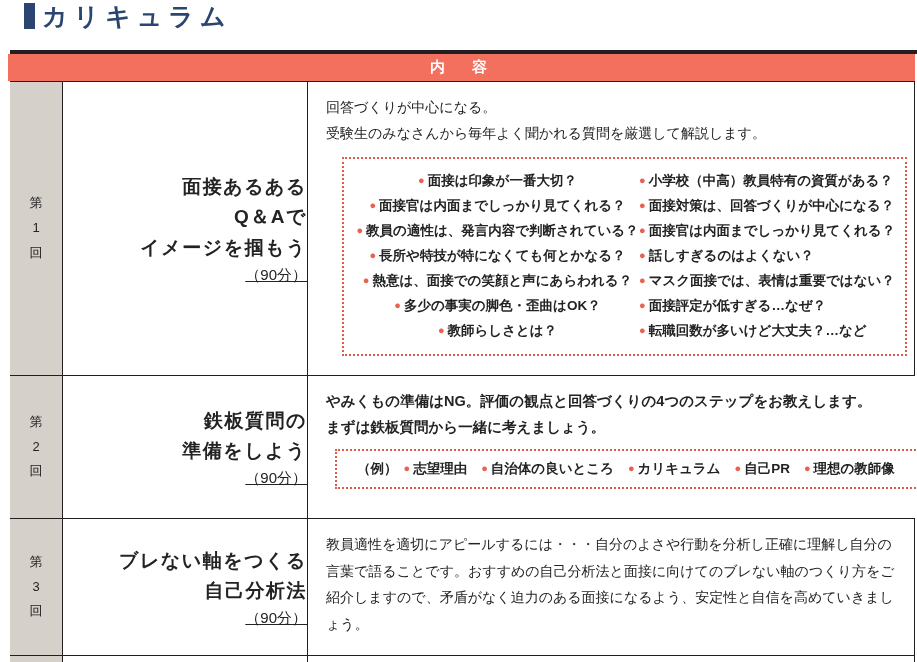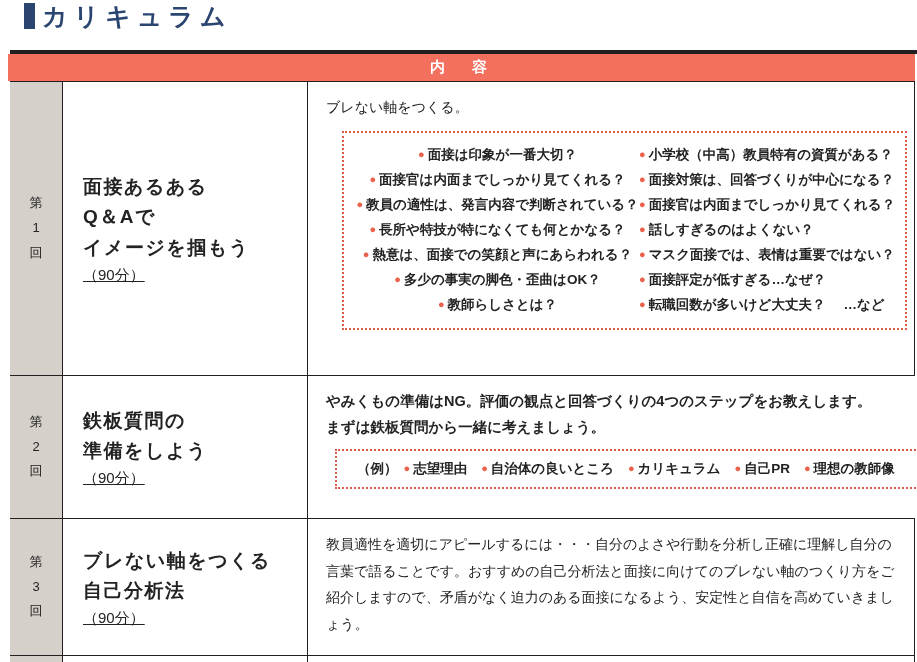--- a/index.html
+++ b/index.html
@@ -46,21 +46,21 @@
   .row-3 { height: 137px; }
   .row-cut { height: 7px; border-bottom: none; }
   .cell { border-right: 1px solid #231f20; }
 
   .session-cell {
     background: var(--session-gray, #D6D0CB);
     display: flex; flex-direction: column; align-items: center; justify-content: center;
   }
   .session-cell span { display: block; font-size: 13px; font-weight: 500; line-height: 1.9; color: #232323; }
 
-  .title-cell { display: flex; flex-direction: column; justify-content: center; padding-left: 20px; }
+  .title-cell { display: flex; flex-direction: column; justify-content: center; padding-left: 20px; text-align: right; }
   .session-title { font-size: 19px; font-weight: 700; letter-spacing: 1.5px; line-height: 1.58; color: #232323; }
   .duration { font-size: 15px; font-weight: 400; margin-top: 3px; color: #232323; text-decoration: underline; }
 
   .content-cell { background: #fff; }
   .row-1 .content-cell { padding: 13px 7px 0 18px; }
   .row-2 .content-cell { padding: 12px 10px 0 18px; }
   .row-3 .content-cell { padding: 12px 14px 0 18px; }
 
   .intro { font-size: 14px; line-height: 1.85; font-weight: 400; }
   .intro-bold { font-size: 14.5px; line-height: 1.8; font-weight: 700; }
@@ -70,21 +70,21 @@
   .qa-box {
     margin: 10px 0 0 16px;
     border: 2px dotted var(--dotted-red, #DB5C49);
     display: flex; padding: 9px 6px 11px 12px;
   }
   .qa-col { list-style: none; }
   .qa-col-left { width: 283px; text-align: center; }
   .qa-col-right { flex: 1; }
   .qa-col li { font-size: 13.5px; font-weight: 700; line-height: 24px; white-space: nowrap; }
   .dot { color: var(--bullet-red, #EA614C); font-size: 11px; margin-right: 3px; vertical-align: 1px; }
-  .qa-suffix { margin-left: 18px; }
+  .qa-suffix { }
 
   
   .example-box {
     margin: 9px 4px 0 9px;
     border: 2px dotted var(--dotted-red, #DB5C49);
     display: flex; align-items: center; flex-wrap: nowrap;
     padding: 9px 8px 9px 20px;
     font-size: 13.5px; font-weight: 700;
   }
   .example-label { margin-right: 6px; }
@@ -114,21 +114,22 @@
       <div class="cell title-cell">
         <div class="session-title">
           <div>面接あるある</div>
           <div>Q＆Aで</div>
           <div>イメージを掴もう</div>
         </div>
         <div class="duration">（90分）</div>
       </div>
       <div class="cell content-cell">
         <p class="intro">
-          <span>ブレない軸をつくる。</span><br>
+          <span>回答づくりが中心になる。</span><br>
+          <span>受験生のみなさんから毎年よく聞かれる質問を厳選して解説します。</span>
         </p>
         <div class="qa-box">
           <ul class="qa-col qa-col-left">
             <li><span class="dot">●</span><span>面接は印象が一番大切？</span></li>
             <li><span class="dot">●</span><span>面接官は内面までしっかり見てくれる？</span></li>
             <li><span class="dot">●</span><span>教員の適性は、発言内容で判断されている？</span></li>
             <li><span class="dot">●</span><span>長所や特技が特になくても何とかなる？</span></li>
             <li><span class="dot">●</span><span>熱意は、面接での笑顔と声にあらわれる？</span></li>
             <li><span class="dot">●</span><span>多少の事実の脚色・歪曲はOK？</span></li>
             <li><span class="dot">●</span><span>教師らしさとは？</span></li>

